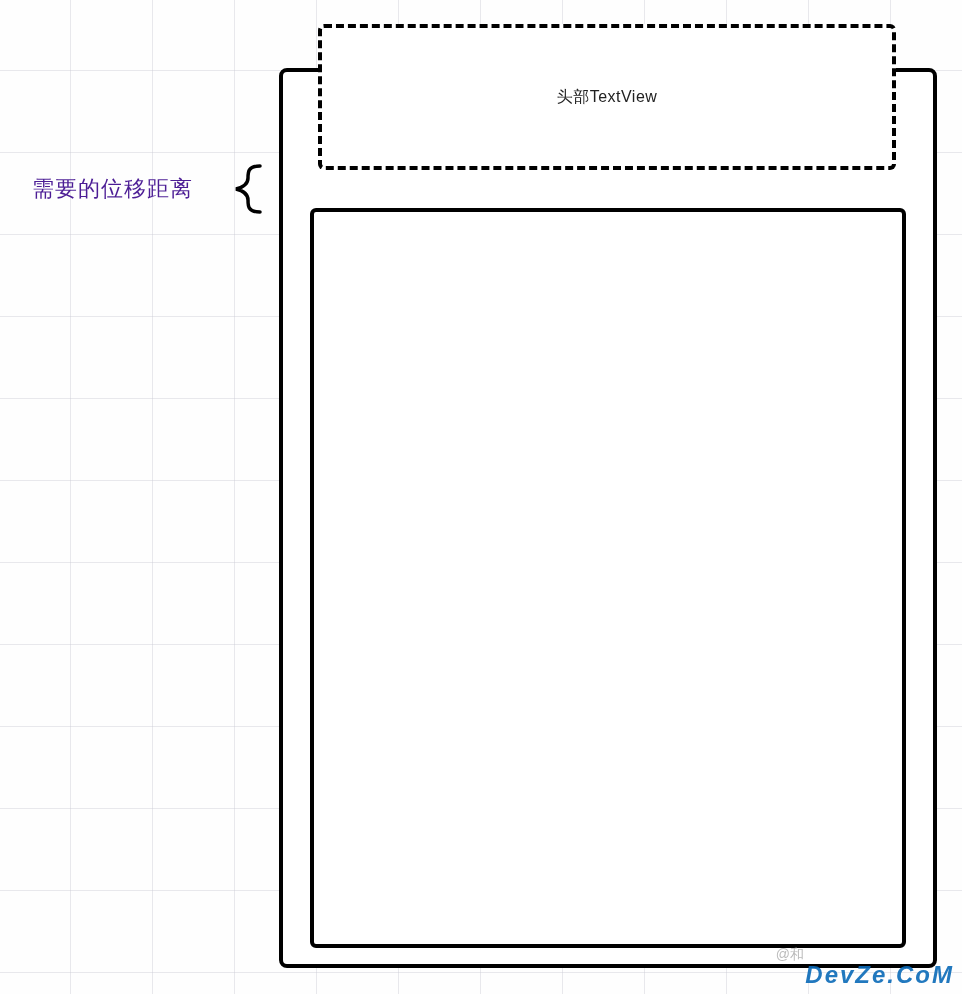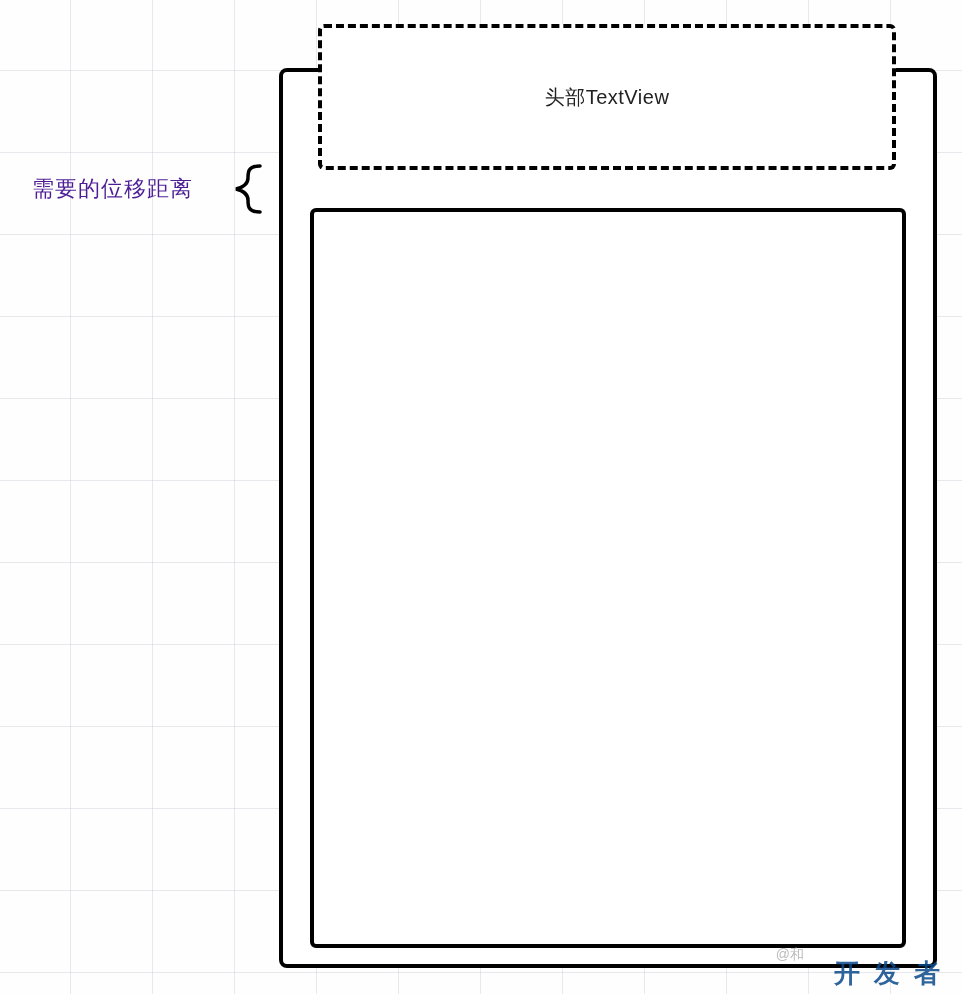--- a/index.html
+++ b/index.html
@@ -44,21 +44,21 @@
       width: 578px;
       height: 146px;
       border: 4px dashed #000;
       border-radius: 6px;
       background: #fff;
       display: flex;
       align-items: center;
       justify-content: center;
     }
     .header-text {
-      font-size: 20px;
+      font-size: 16px;
       color: #222;
       letter-spacing: 0.5px;
     }
     
     .inner-content {
       position: absolute;
       left: 310px;
       top: 208px;
       width: 596px;
       height: 740px;
@@ -134,14 +134,14 @@
   <path d="M 40 2 
            C 28 2, 28 8, 28 14
            C 28 20, 24 23, 16 25
            C 24 27, 28 30, 28 36
            C 28 42, 28 48, 40 48" fill="none" stroke="#000" stroke-width="3.5" stroke-linecap="round"></path>
 </svg>
 
 <div class="small-mark">@和</div>
 
 <div class="watermark">
-  <div class="cn">开发者</div>
+  <div class="en">DevZe.CoM</div>
 </div>
 
 </body></html>

